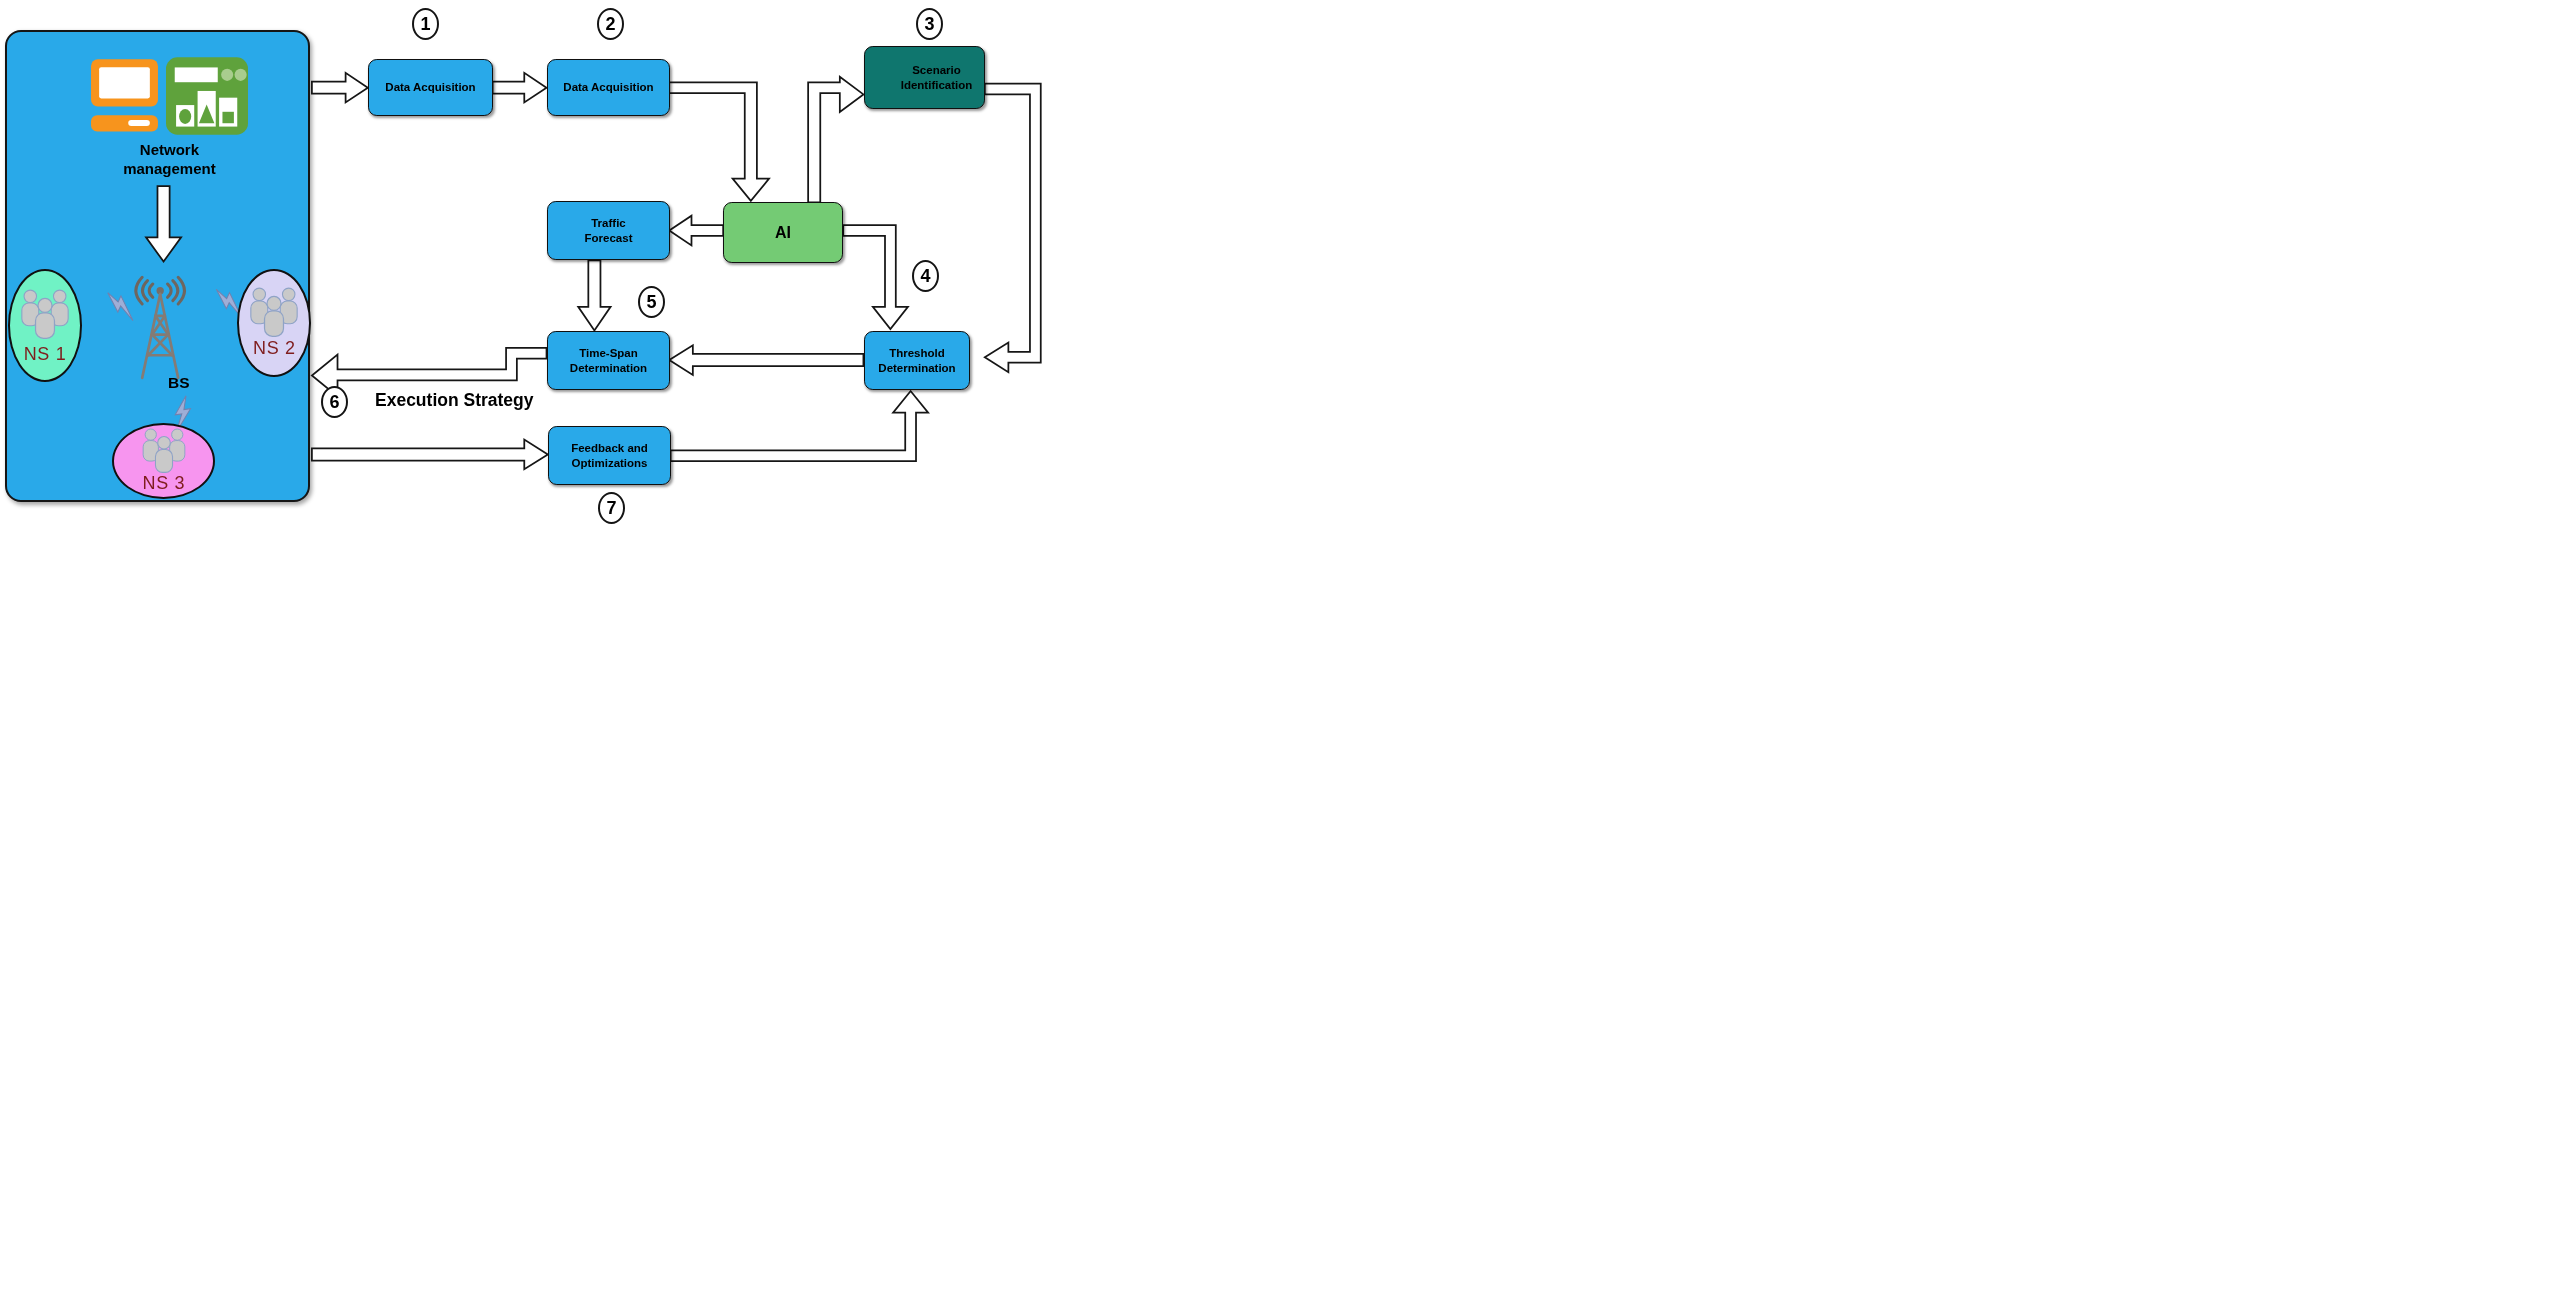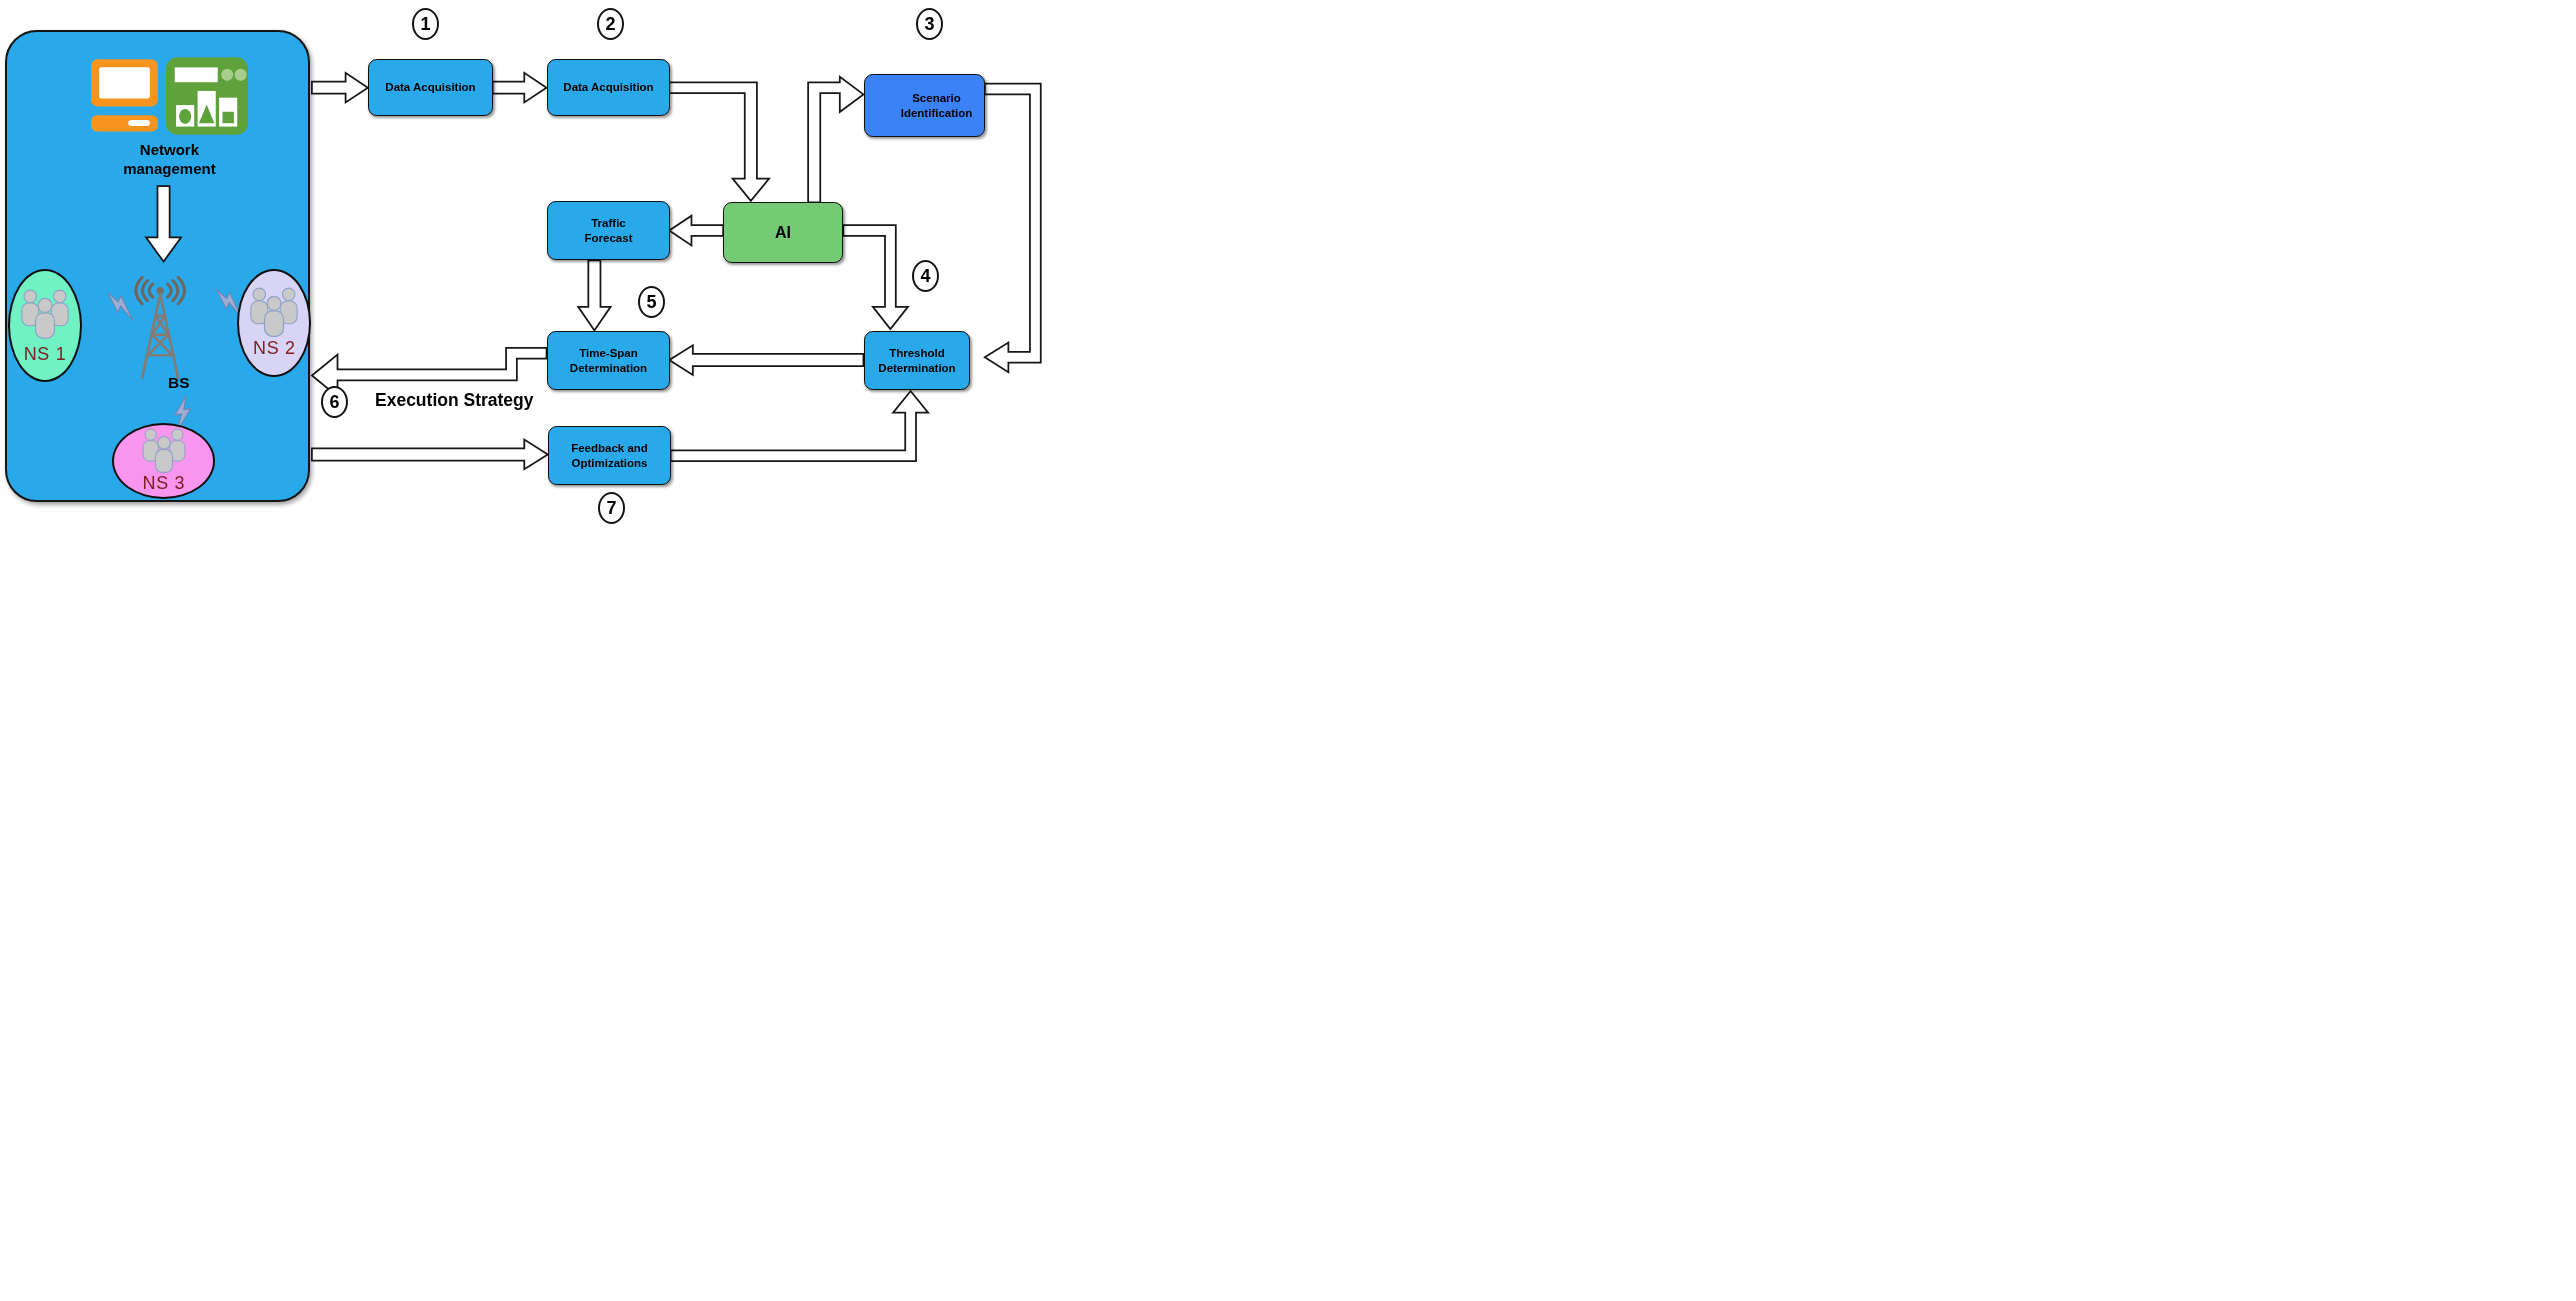--- a/index.html
+++ b/index.html
@@ -1,21 +1,21 @@
 <!DOCTYPE html>
 <html style="font-size:10.8px"><head>
 <meta charset="utf-8">
 <style>
   *{box-sizing:border-box;margin:0;padding:0}
   html,body{background:#fff}
   body{font-family:"Liberation Sans",sans-serif}
   .stage{position:relative;width:1058px;height:534px;background:#fff;overflow:hidden}
 
   
-  .panel{position:absolute;border:2px solid #151515;border-radius:32px;box-shadow:2px 2.7px 4px rgba(0,0,0,.35)}
+  .panel{position:absolute;border:2px solid #151515;border-radius:16px;box-shadow:2px 2.7px 4px rgba(0,0,0,.35)}
   .scene{position:absolute;left:0;top:0;width:100%;height:100%;pointer-events:none}
   .icon{position:absolute}
   .panel-title{position:absolute;text-align:center;font-weight:bold;font-size:15px;line-height:19px;color:#000}
   .panel-title span{display:block}
   .bs-label{position:absolute;font-weight:bold;font-size:15.5px;color:#000;text-align:center}
 
   .nslice{position:absolute;border:2px solid #101010;border-radius:50%}
   .people{position:absolute;left:50%;transform:translateX(-50%)}
   .people use{fill:#C9C9C9;stroke:#8FA3C6;stroke-width:1.5}
   .ns-label{position:absolute;left:0;right:0;text-align:center;font-size:18px;color:#7f1d1d;letter-spacing:0.7px}
@@ -156,21 +156,21 @@
   </svg>
 
   <div class="pbox" style="left: 368px; top: 59px; width: 125px; height: 57px; font-size: 11.5px; background-color: rgb(41, 169, 233);">
     <span>Data Acquisition</span>
   </div>
 
   <div class="pbox" style="left: 547px; top: 59px; width: 123px; height: 57px; font-size: 11.5px; background-color: rgb(41, 169, 233);">
     <span>Data Acquisition</span>
   </div>
 
-  <div class="pbox" style="left: 864px; top: 74px; width: 121px; height: 63px; font-size: 11.5px; background-color: #3b82f6; padding-left: 24px;">
+  <div class="pbox" style="left: 864px; top: 46px; width: 121px; height: 63px; font-size: 11.5px; background-color: #0f766e; padding-left: 24px;">
     <span>Scenario</span>
     <span>Identification</span>
   </div>
 
   <div class="pbox" style="left: 723px; top: 202px; width: 120px; height: 61px; font-size: 16px; background-color: rgb(116, 203, 116);">
     <span>AI</span>
   </div>
 
   <div class="pbox" style="left: 547px; top: 201px; width: 123px; height: 59px; font-size: 11.5px; background-color: rgb(41, 169, 233);">
     <span>Traffic</span>

